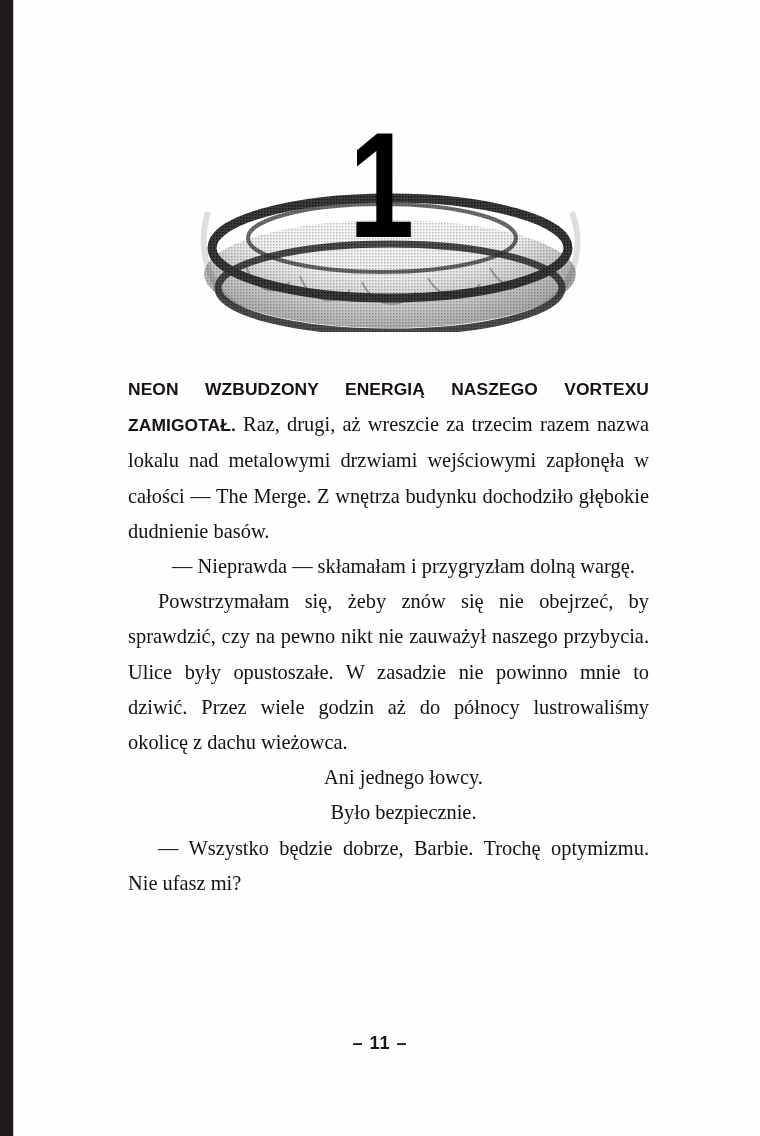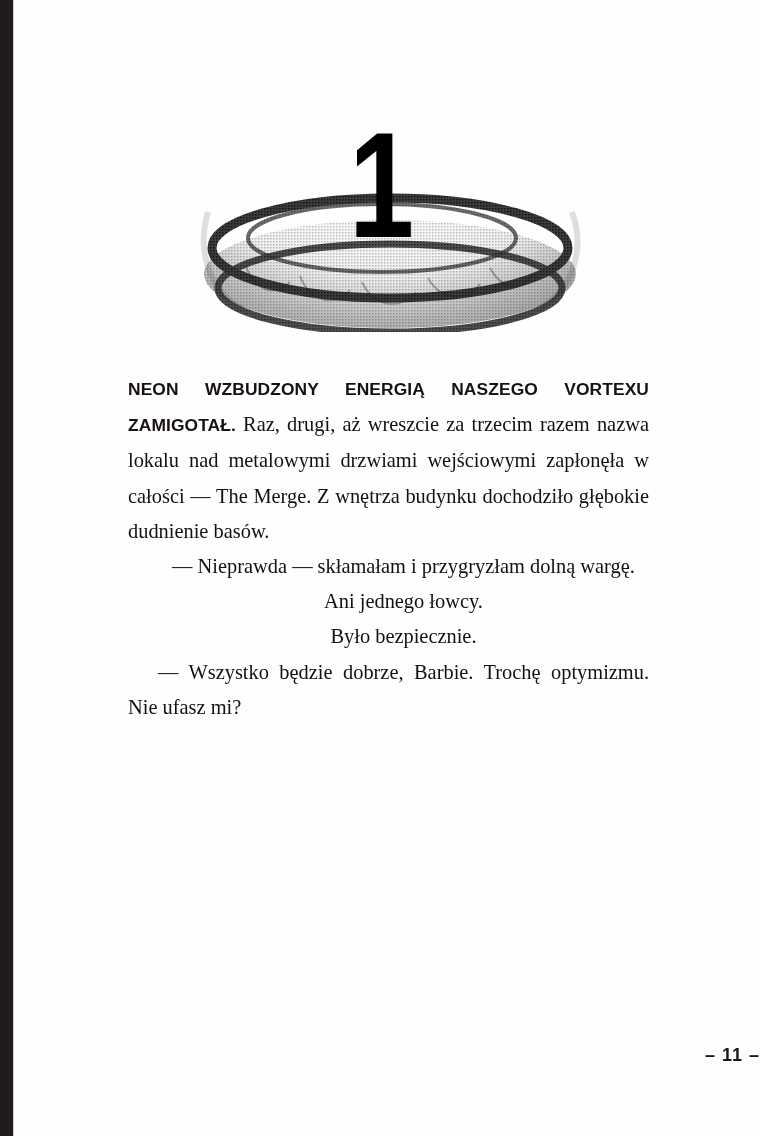--- a/index.html
+++ b/index.html
@@ -92,27 +92,26 @@
     letter-spacing: 0.1px;
     color: #17120f;
   }
 
   
   .folio {
     position: absolute;
     left: 0;
     top: 1033px;
     width: 760px;
-    text-align: right;
+    text-align: center;
     font-family: "Liberation Sans Narrow", "Liberation Sans", sans-serif;
     font-weight: bold;
     font-size: 18px;
     letter-spacing: 1px;
     color: #1a1718;
-    margin-top: 12px;
   }
 </style>
 </head>
 <body>
 
 <div class="page">
 
   <div class="spine"></div>
 
   <div class="chapter-art">
@@ -185,20 +184,21 @@
       </g>
     </svg>
   </div>
 
   <div class="chapter-number">1</div>
 
   <div class="body-text">
     <p class="first"><span class="opening">NEON WZBUDZONY ENERGIĄ NASZEGO VORTEXU ZAMIGOTAŁ.</span><span> Raz, dru­gi, aż wreszcie za trzecim razem nazwa lokalu nad metalowy­mi drzwiami wejściowymi zapłonęła w całości — The Merge. Z wnętrza budynku dochodziło głębokie dudnienie basów.</span></p>
 
     <p class="last-line-left">— Nieprawda — skłamałam i przygryzłam dolną wargę.</p>
+    <p>Powstrzymałam się, żeby znów się nie obejrzeć, by sprawdzić, czy na pewno nikt nie zauważył naszego przybycia. Ulice były opustoszałe. W zasadzie nie powinno mnie to dziwić. Przez wiele godzin aż do północy lustrowaliśmy okolicę z dachu wieżowca.</p>
     <p class="last-line-left">Ani jednego łowcy.</p>
     <p class="last-line-left">Było bezpiecznie.</p>
     <p>— Wszystko będzie dobrze, Barbie. Trochę optymizmu. Nie ufasz mi?</p>
   </div>
 
   <div class="folio">– 11 –</div>
 
 </div>
 
 </body></html>

